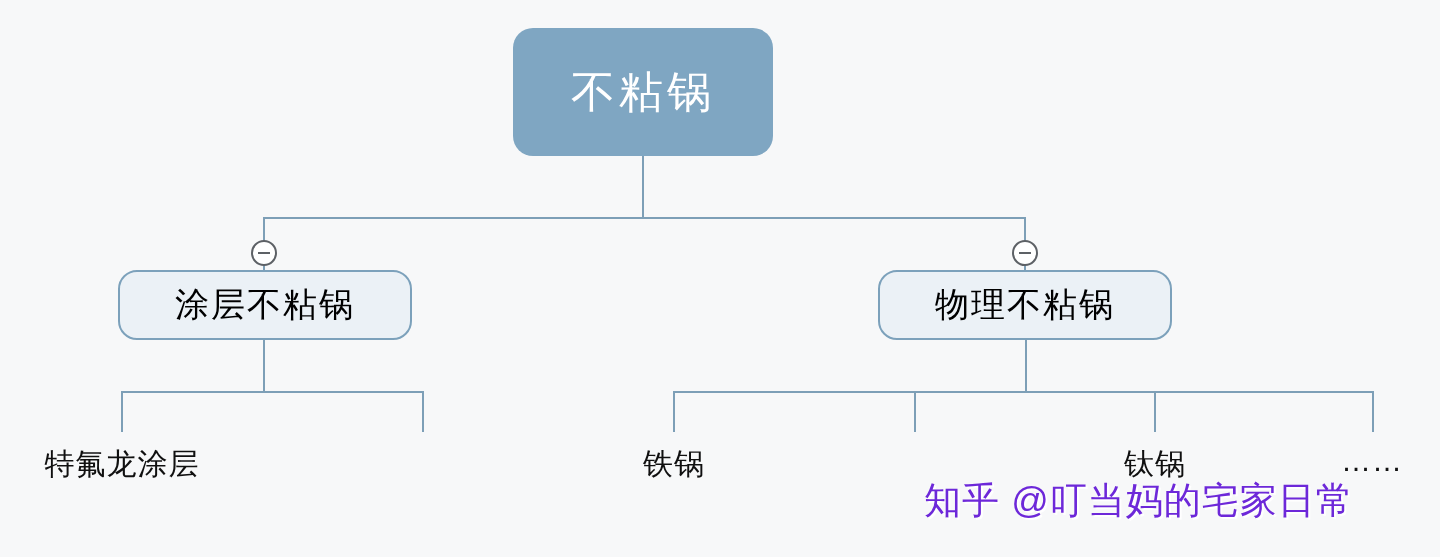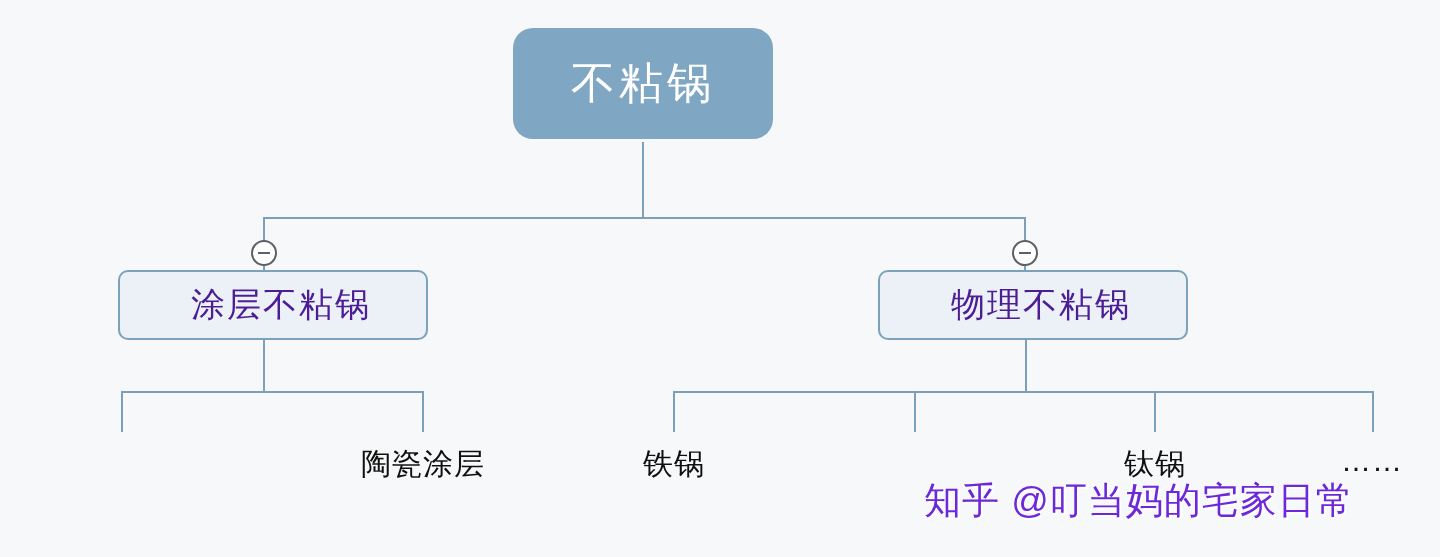--- a/index.html
+++ b/index.html
@@ -20,44 +20,43 @@
     position: absolute;
     background: #7d9fb7;
   }
   .v-line { width: 2px; }
   .h-line { height: 2px; }
 
   
   .root-node {
     position: absolute;
     left: 513px; top: 28px;
-    width: 260px; height: 111px;
+    width: 260px; height: 128px;
     background: #7fa6c2;
     border-radius: 20px;
     display: flex; align-items: center; justify-content: center;
     color: #ffffff;
     font-size: 44px;
     letter-spacing: 4px;
     cursor: default;
   }
 
   
   .branch-node {
     position: absolute;
     width: 290px; height: 66px;
     background: #ebf1f6;
     border: 2px solid #7ca1bb;
-    border-radius: 10px;
+    border-radius: 19px;
     display: flex; align-items: center; justify-content: center;
-    color: #4c1d95;
+    color: #000000;
     font-size: 34px;
     letter-spacing: 2px;
     box-sizing: content-box;
     cursor: default;
-    padding-left: 16px;
   }
   .branch-coating  { left: 118px; top: 270px; }
   .branch-physical { left: 878px; top: 270px; }
 
   
   .collapse-btn {
     position: absolute;
     width: 22px; height: 22px;
     background: #ffffff;
     border: 2px solid #5d6166;
@@ -124,20 +123,20 @@
   <div class="collapse-btn collapse-left">
     <div class="minus-bar"></div>
   </div>
   <div class="collapse-btn collapse-right">
     <div class="minus-bar"></div>
   </div>
 
   <div class="branch-node branch-coating">涂层不粘锅</div>
   <div class="branch-node branch-physical">物理不粘锅</div>
 
-  <div class="leaf-node" style="left:423px;">陶瓷涂层</div>
+  <div class="leaf-node" style="left:122px;">特氟龙涂层</div>
   <div class="leaf-node" style="left:674px;">铁锅</div>
   <div class="leaf-node" style="left:1155px;text-align:right;">钛锅</div>
   <div class="leaf-node" style="left:1372px;">……</div>
 
   <div class="watermark">知乎 @叮当妈的宅家日常</div>
 
 </div>
 
 </body></html>

